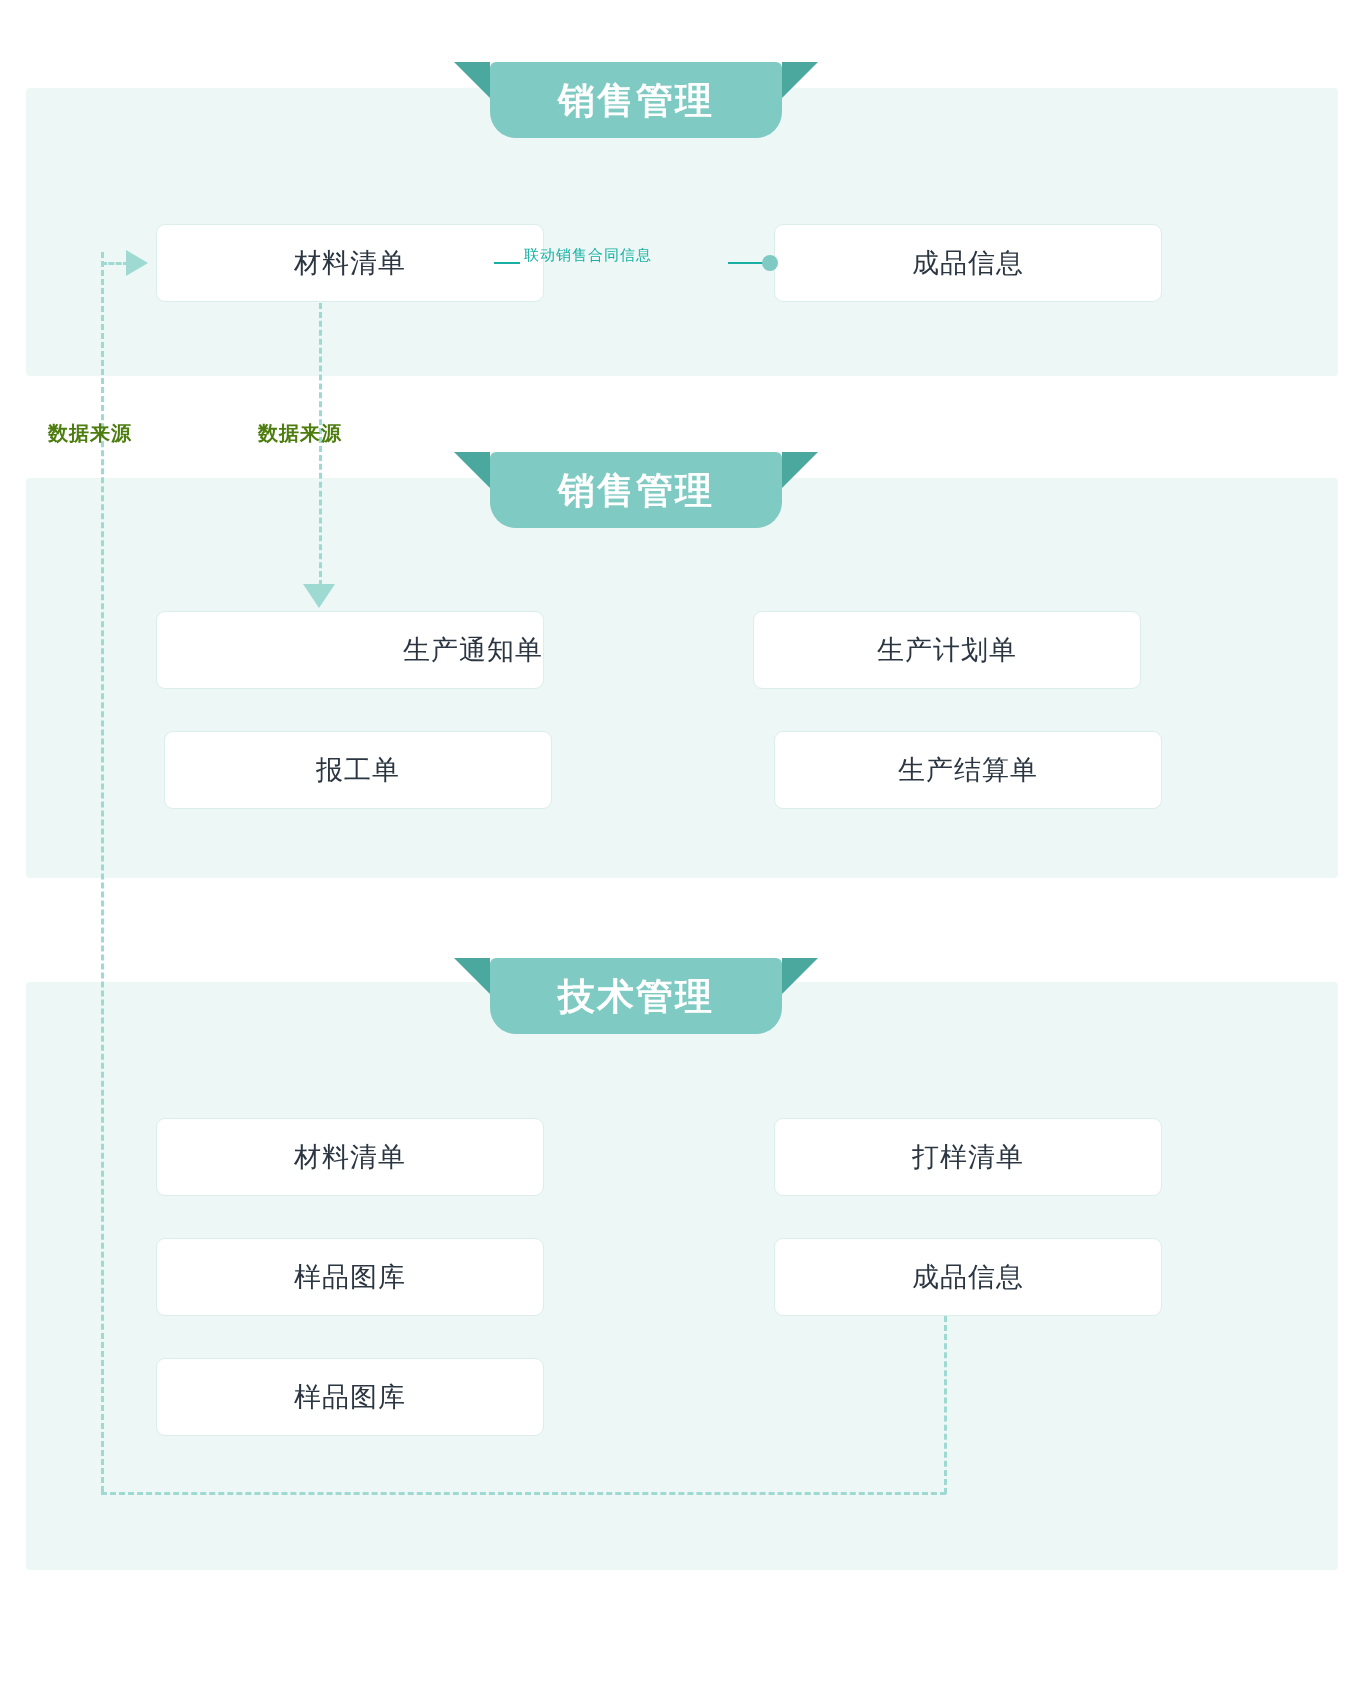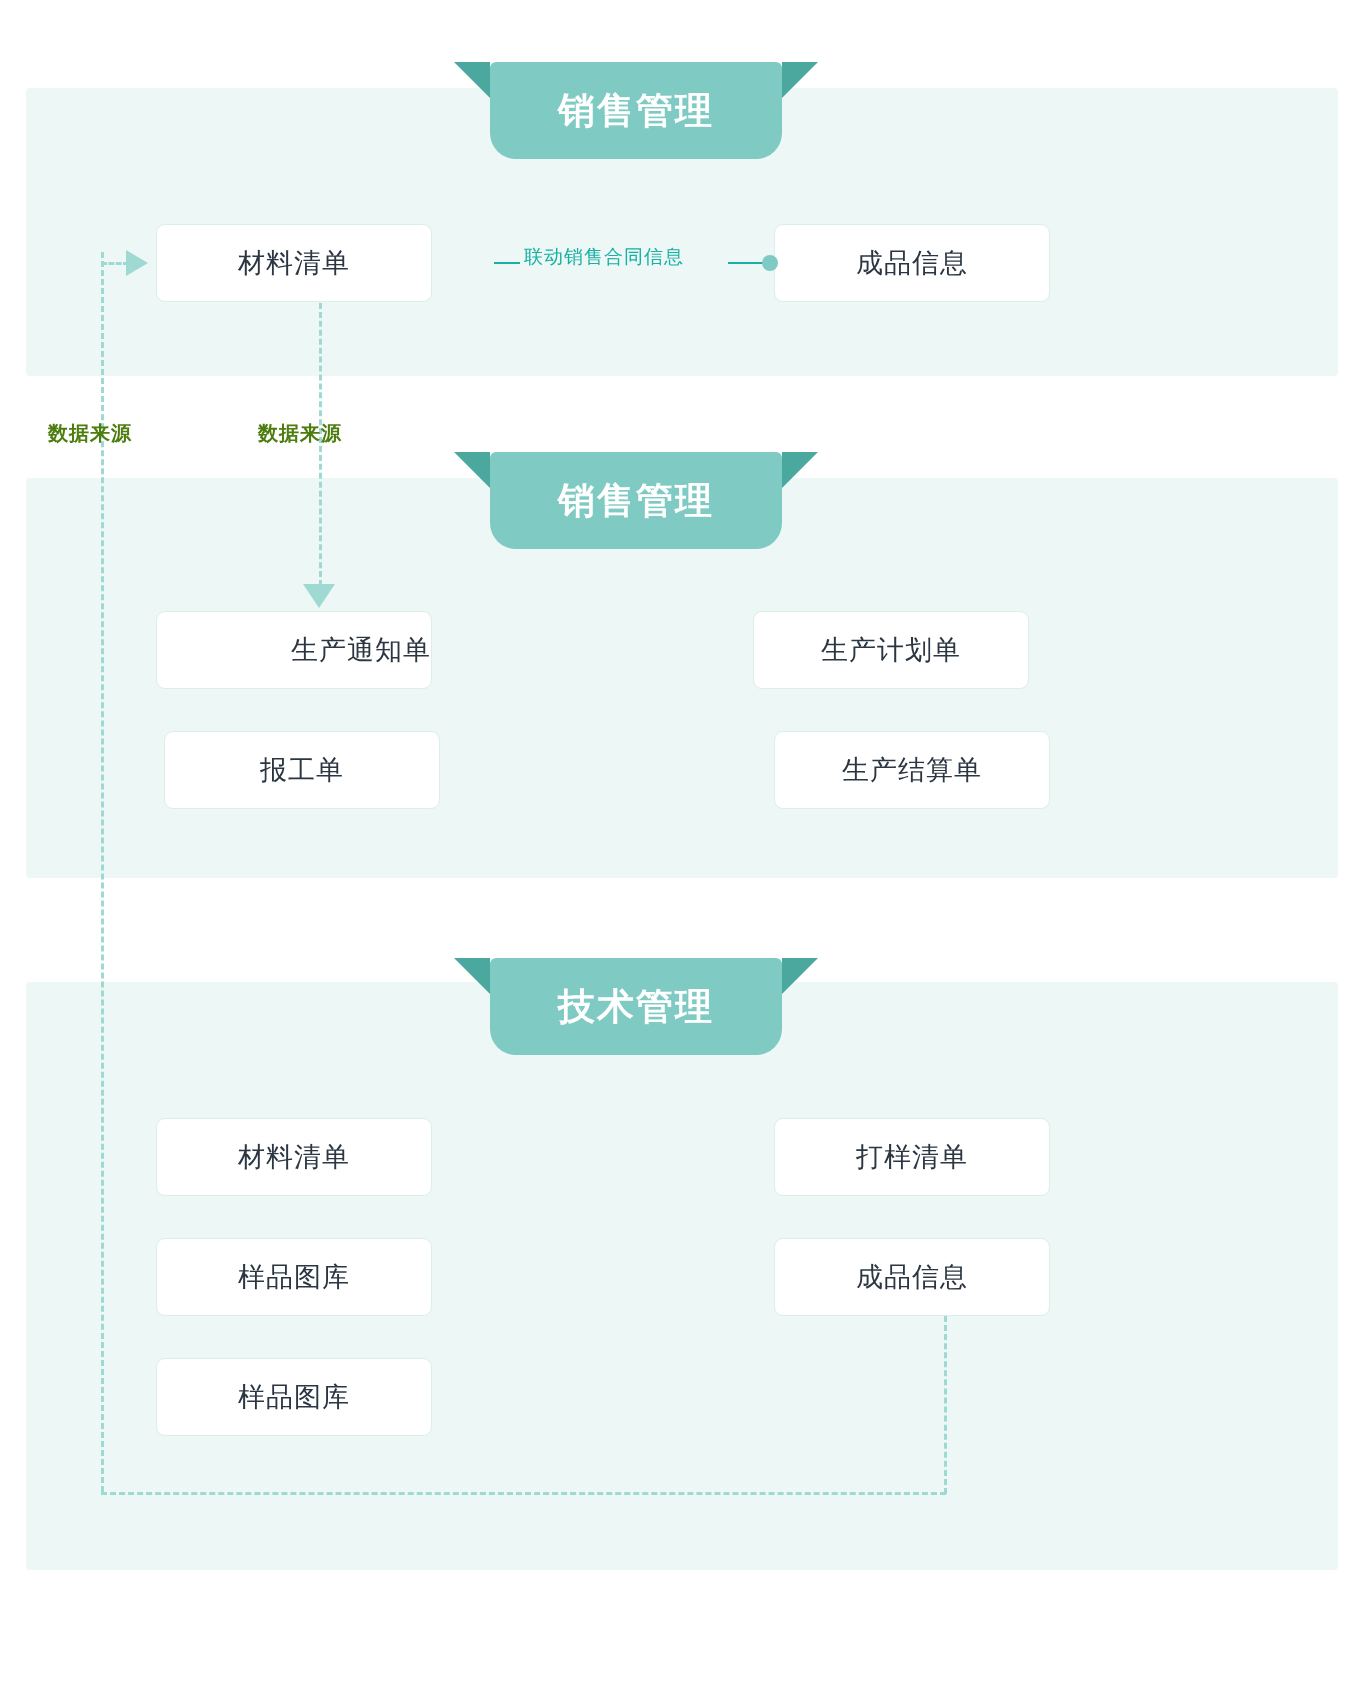--- a/index.html
+++ b/index.html
@@ -18,21 +18,21 @@
     border-radius:4px;
   }
   #panel-sales   {left:26px; top:88px;  width:1312px; height:288px;}
   #panel-prod    {left:26px; top:478px; width:1312px; height:400px;}
   #panel-tech    {left:26px; top:982px; width:1312px; height:588px;}
 
   
   .banner{position:absolute;height:80px;}
   .banner .plate{
     position:absolute;left:36px;top:0;
-    width:292px;height:97px;
+    width:292px;height:76px;
     background:#7fcac2;
     border-radius:6px 6px 26px 26px;
     display:flex;align-items:center;justify-content:center;
     box-sizing:border-box;
   }
   .banner .plate span{
     color:#ffffff;
     font-size:37px;
     font-weight:bold;
     letter-spacing:2px;
@@ -49,21 +49,21 @@
     border-right:36px solid transparent;
     border-top:36px solid #4ba89e;
   }
   #banner-1{left:454px;top:62px;}
   #banner-2{left:454px;top:452px;}
   #banner-3{left:454px;top:958px;}
 
   
   .card{
     position:absolute;
-    width:276px;height:78px;
+    width:388px;height:78px;
     background:#ffffff;
     border:1px solid #dceeea;
     border-radius:9px;
     box-sizing:border-box;
     display:flex;align-items:center;justify-content:center;
   }
   .card span{
     color:#2b3642;
     font-size:27px;
     letter-spacing:1px;
@@ -88,21 +88,21 @@
 
   
   #link-row{position:absolute;left:494px;top:243px;width:290px;height:40px;}
   #link-row .seg{
     position:absolute;top:19px;height:2px;background:#18b0a4;
   }
   #link-row .seg-l{left:0px;width:26px;}
   #link-row .seg-r{left:234px;width:38px;}
   #link-row .lbl{
     position:absolute;left:30px;top:4px;
-    color:#18b0a4;font-size:19px;line-height:1;white-space:nowrap;
+    color:#18b0a4;font-size:15px;line-height:1;white-space:nowrap;
     letter-spacing:1px;
   }
   #link-row .dot{
     position:absolute;left:268px;top:12px;
     width:16px;height:16px;border-radius:50%;
     background:#7fcac2;
   }
 
   
   .dash-v{

